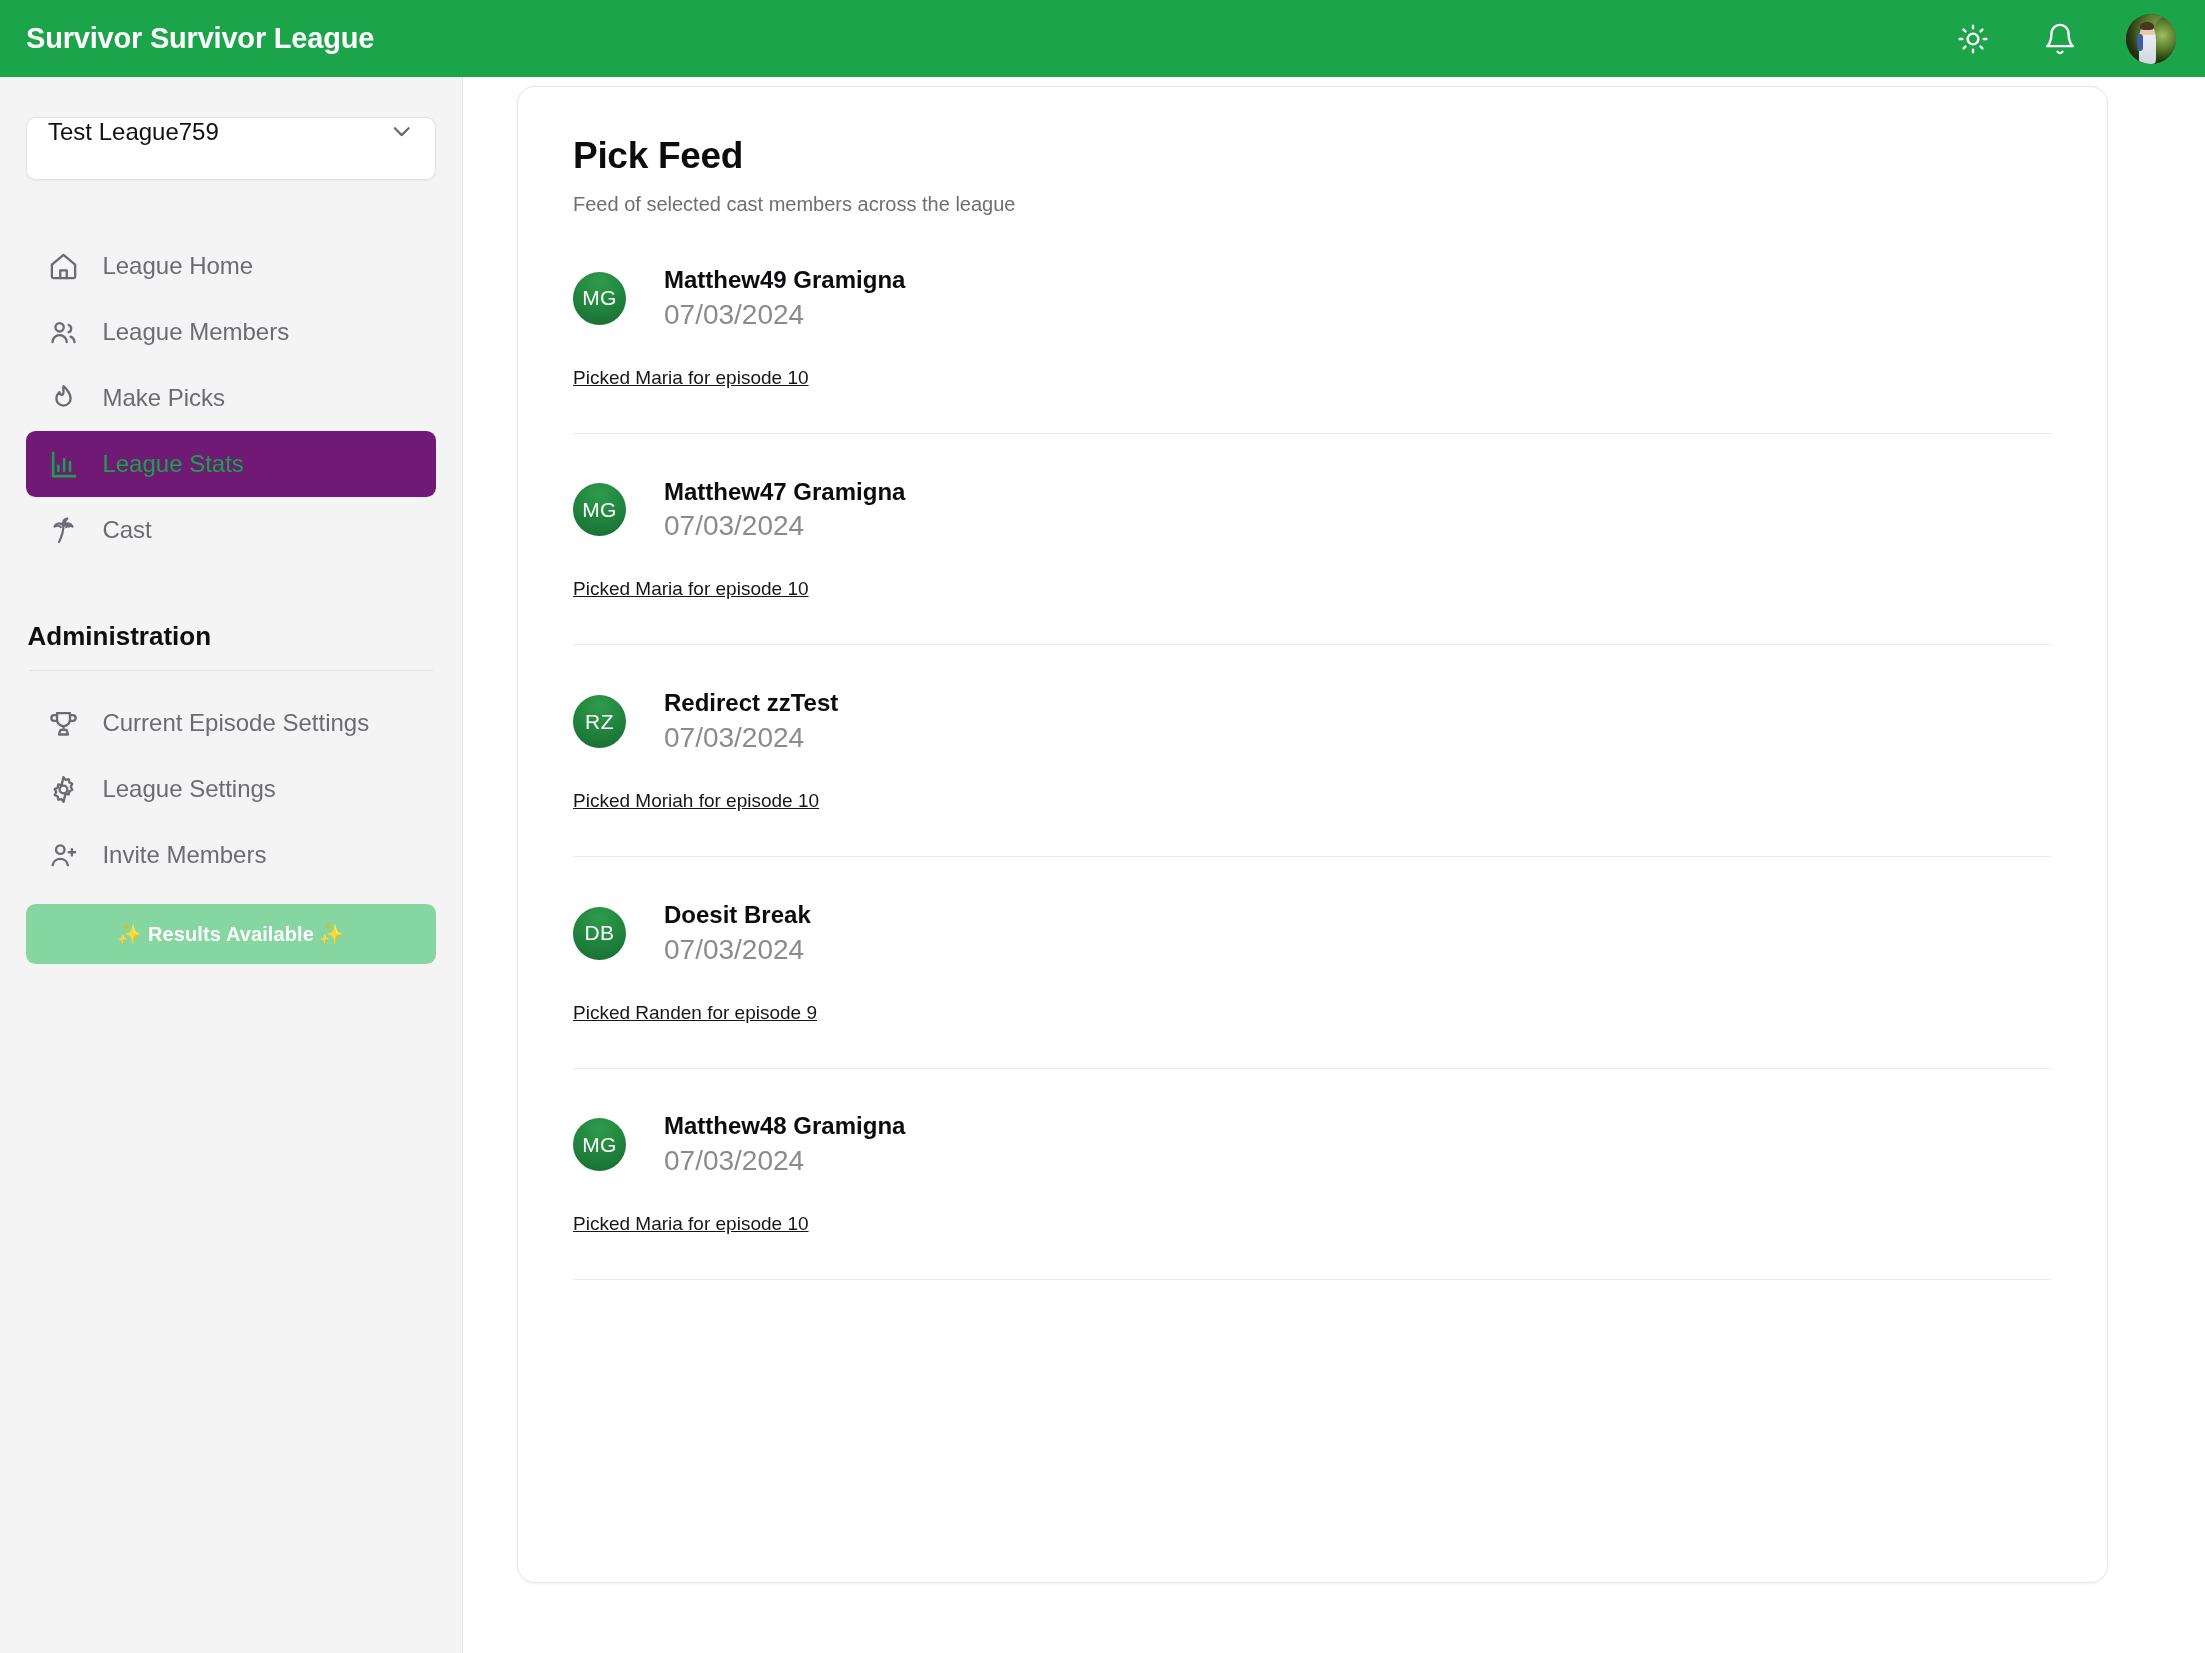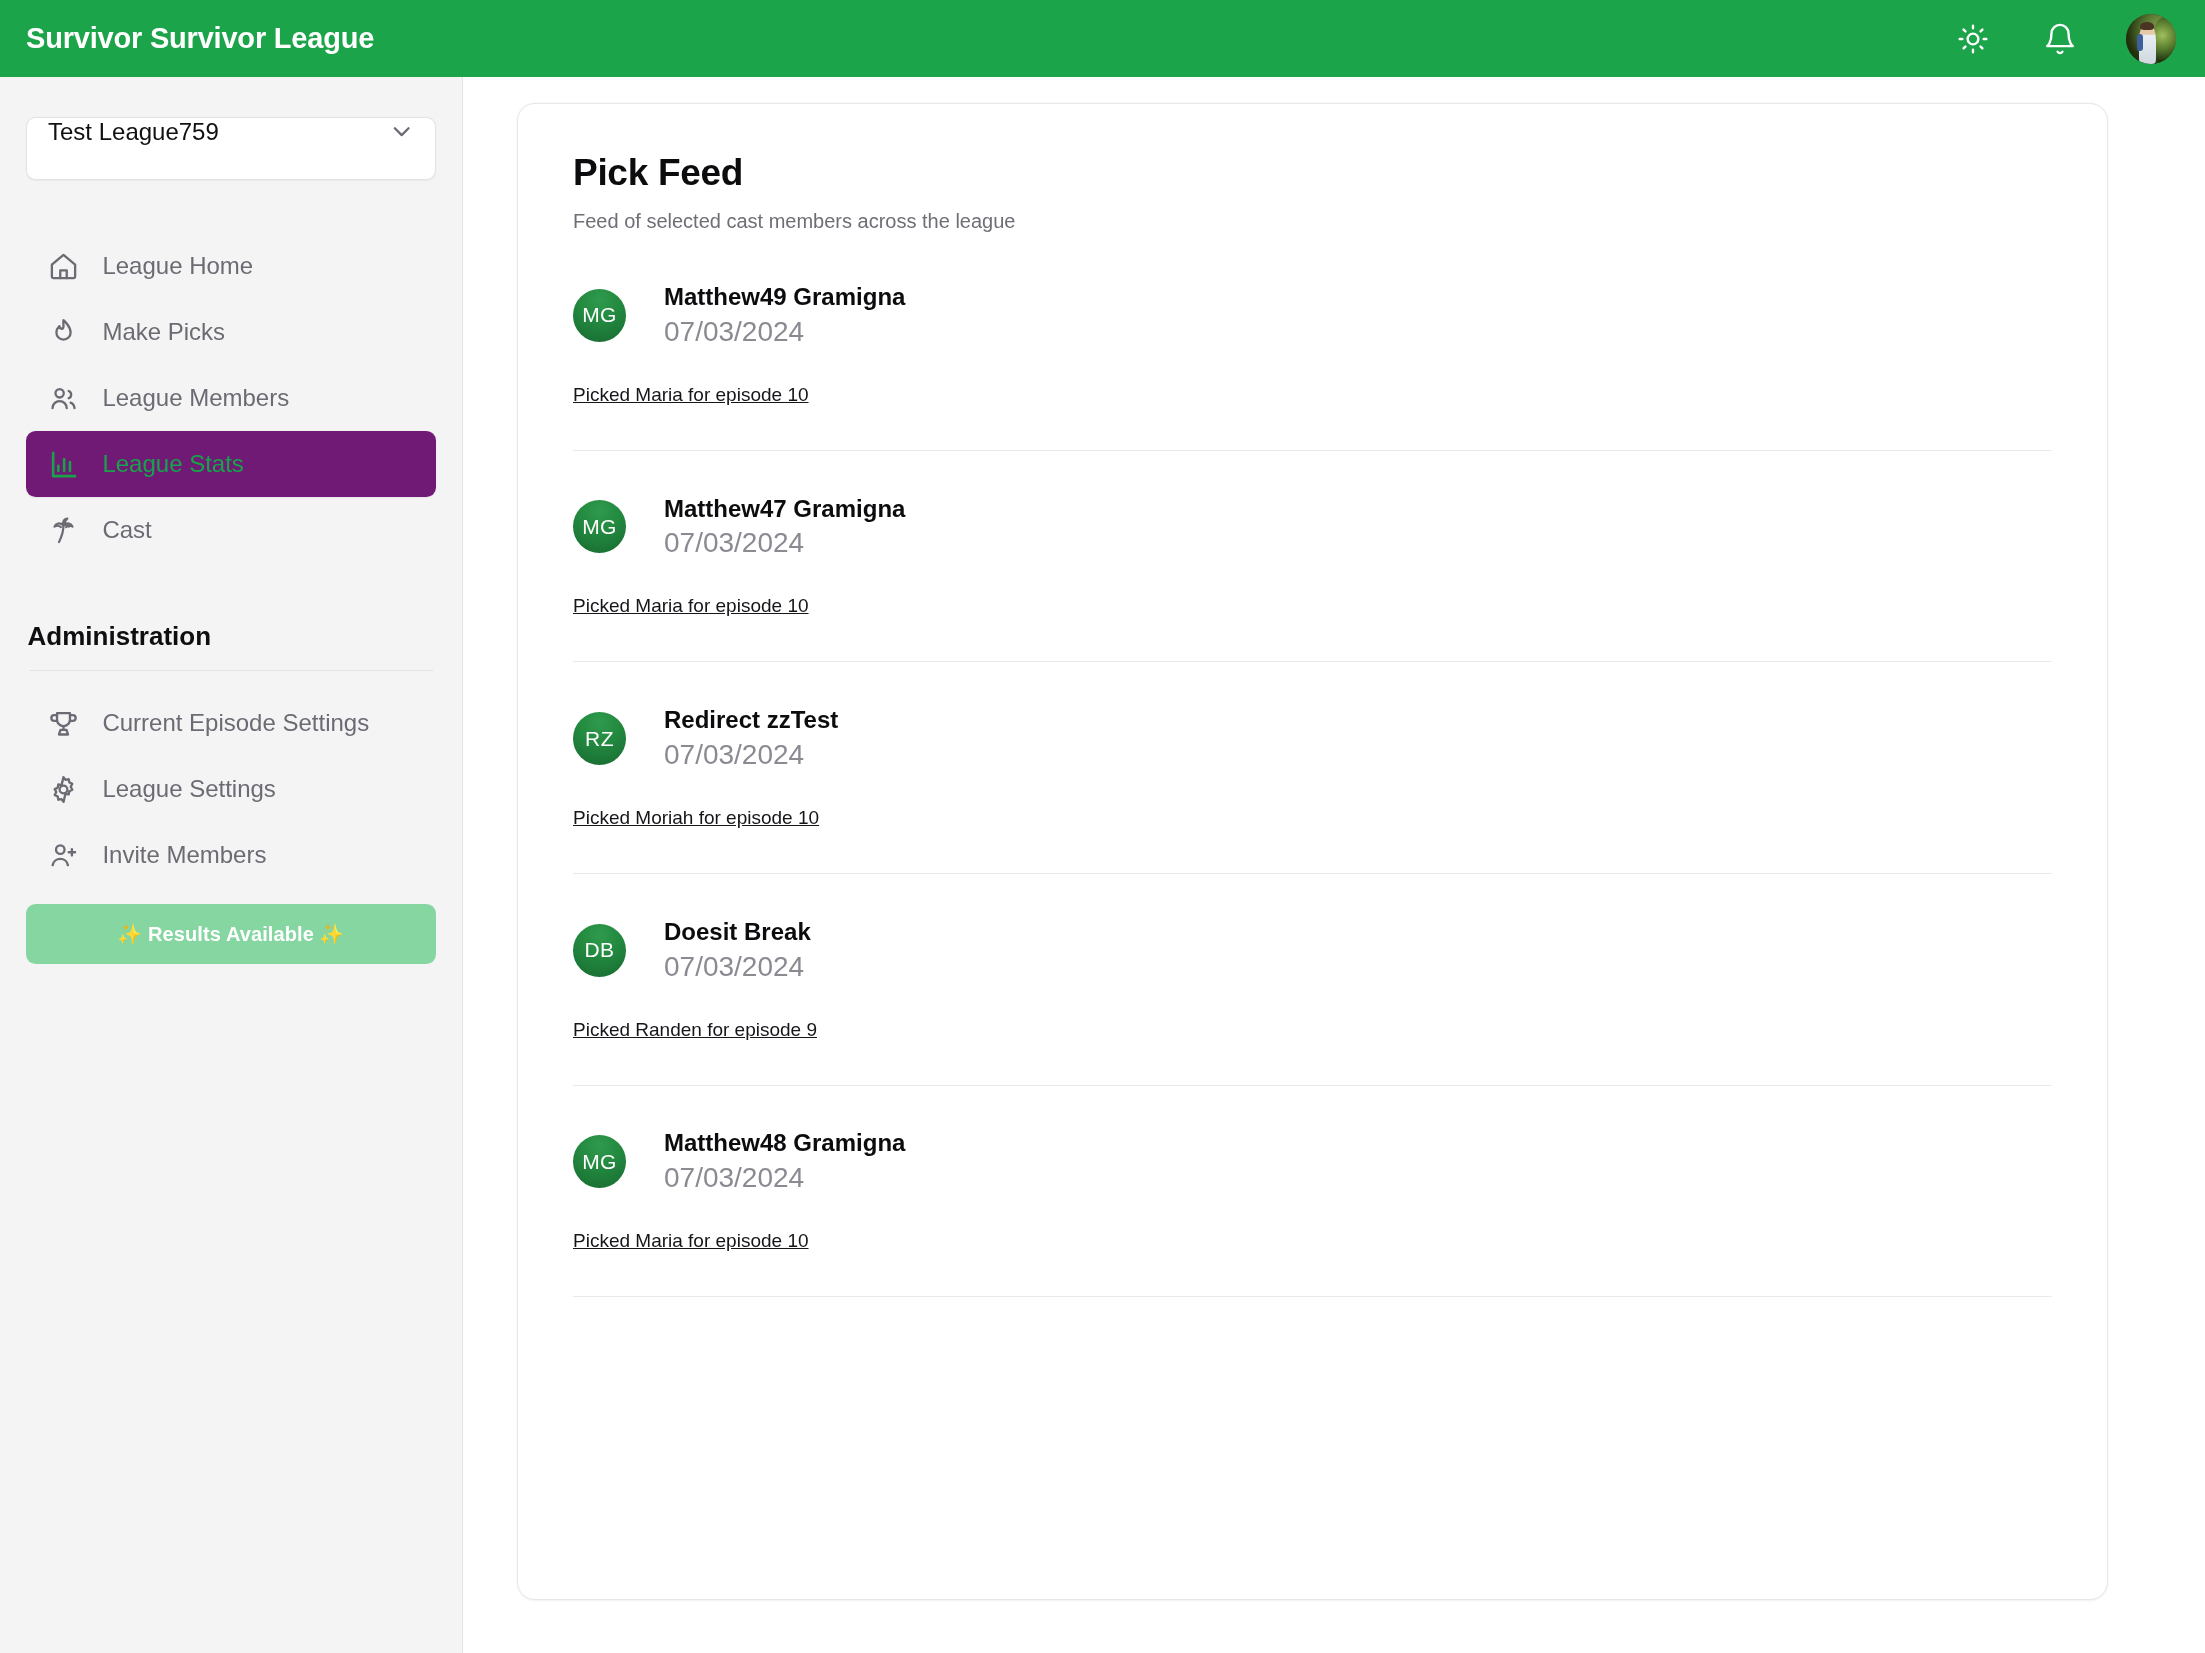--- a/index.html
+++ b/index.html
@@ -118,21 +118,21 @@
     color: #ffffff; font-size: 20px; font-weight: 600;
     font-family: "Liberation Sans", sans-serif;
     display: flex; align-items: center; justify-content: center;
     cursor: pointer;
     letter-spacing: 0.1px;
   }
 
   
   .main {
     flex: 1 1 auto; background: #ffffff;
-    padding: 26px 97px 0 54px;
+    padding: 9px 97px 0 54px;
     overflow: hidden;
   }
   .card {
     background: #ffffff;
     border: 0.8px solid #e7e7ea;
     border-radius: 18px;
     box-shadow: 0 0.8px 2.4px rgba(16,24,40,0.06);
     padding: 48px 55px 0 55px;
     height: 1497px;
     overflow: hidden;
@@ -225,36 +225,36 @@
               <path d="M3 10.5L12 3l9 7.5V20a1 1 0 01-1 1H4a1 1 0 01-1-1z"></path>
               <path d="M9.5 21v-6h5v6"></path>
             </svg>
           </span>
           <span class="nav-label">League Home</span>
         </div>
 
         <div class="nav-item">
           <span class="nav-icon">
             <svg width="31" height="31" viewBox="0 0 24 24" fill="none" stroke="currentColor" stroke-width="1.8" stroke-linecap="round" stroke-linejoin="round">
-              <path d="M12 2.5s5.5 4.5 5.5 9.5a5.5 5.5 0 11-11 0c0-2.2 1.1-3.7 2.3-4.9.3 1.2 1 2 1.9 2 .7 0 1.3-.7 1.3-2.4 0-1.6-.4-3-.0-4.2z"></path>
-            </svg>
-          </span>
-          <span class="nav-label">Make Picks</span>
-        </div>
-
-        <div class="nav-item">
-          <span class="nav-icon">
-            <svg width="31" height="31" viewBox="0 0 24 24" fill="none" stroke="currentColor" stroke-width="1.8" stroke-linecap="round" stroke-linejoin="round">
               <circle cx="9" cy="8" r="3.2"></circle>
               <path d="M3.5 19.5a5.5 5.5 0 0111 0"></path>
               <path d="M16 6.2a3 3 0 010 5.6"></path>
               <path d="M17.5 15.2a5 5 0 013 4.3"></path>
             </svg>
           </span>
           <span class="nav-label">League Members</span>
+        </div>
+
+        <div class="nav-item">
+          <span class="nav-icon">
+            <svg width="31" height="31" viewBox="0 0 24 24" fill="none" stroke="currentColor" stroke-width="1.8" stroke-linecap="round" stroke-linejoin="round">
+              <path d="M12 2.5s5.5 4.5 5.5 9.5a5.5 5.5 0 11-11 0c0-2.2 1.1-3.7 2.3-4.9.3 1.2 1 2 1.9 2 .7 0 1.3-.7 1.3-2.4 0-1.6-.4-3-.0-4.2z"></path>
+            </svg>
+          </span>
+          <span class="nav-label">Make Picks</span>
         </div>
 
         <div class="nav-item active">
           <span class="nav-icon">
             <svg width="31" height="31" viewBox="0 0 24 24" fill="none" stroke="currentColor" stroke-width="2" stroke-linecap="round" stroke-linejoin="round">
               <path d="M4 3v18h17"></path>
               <path d="M8 17v-4"></path>
               <path d="M12.5 17V8"></path>
               <path d="M17 17v-7"></path>
             </svg>

